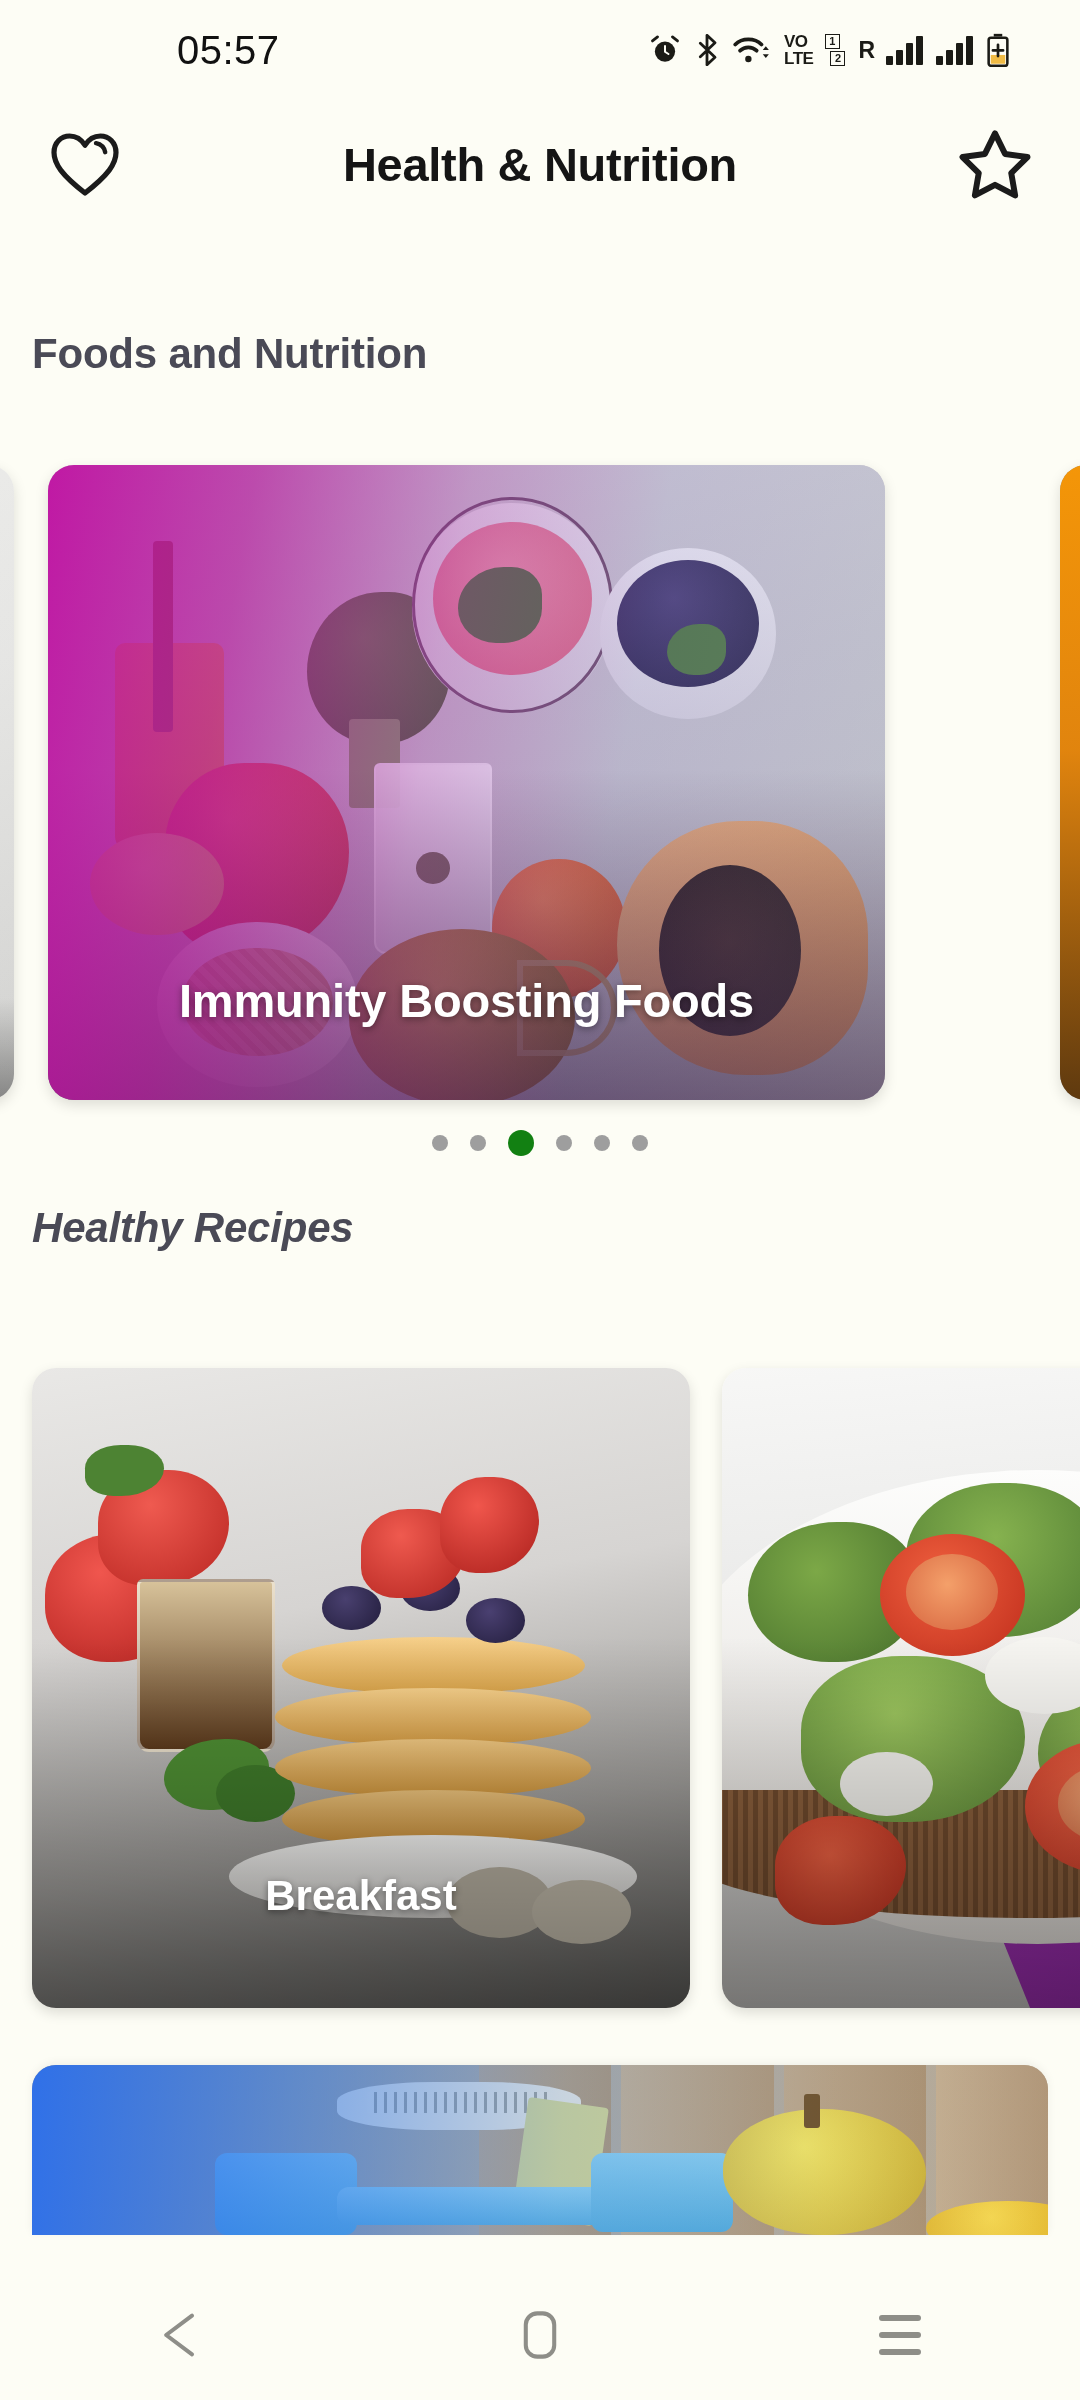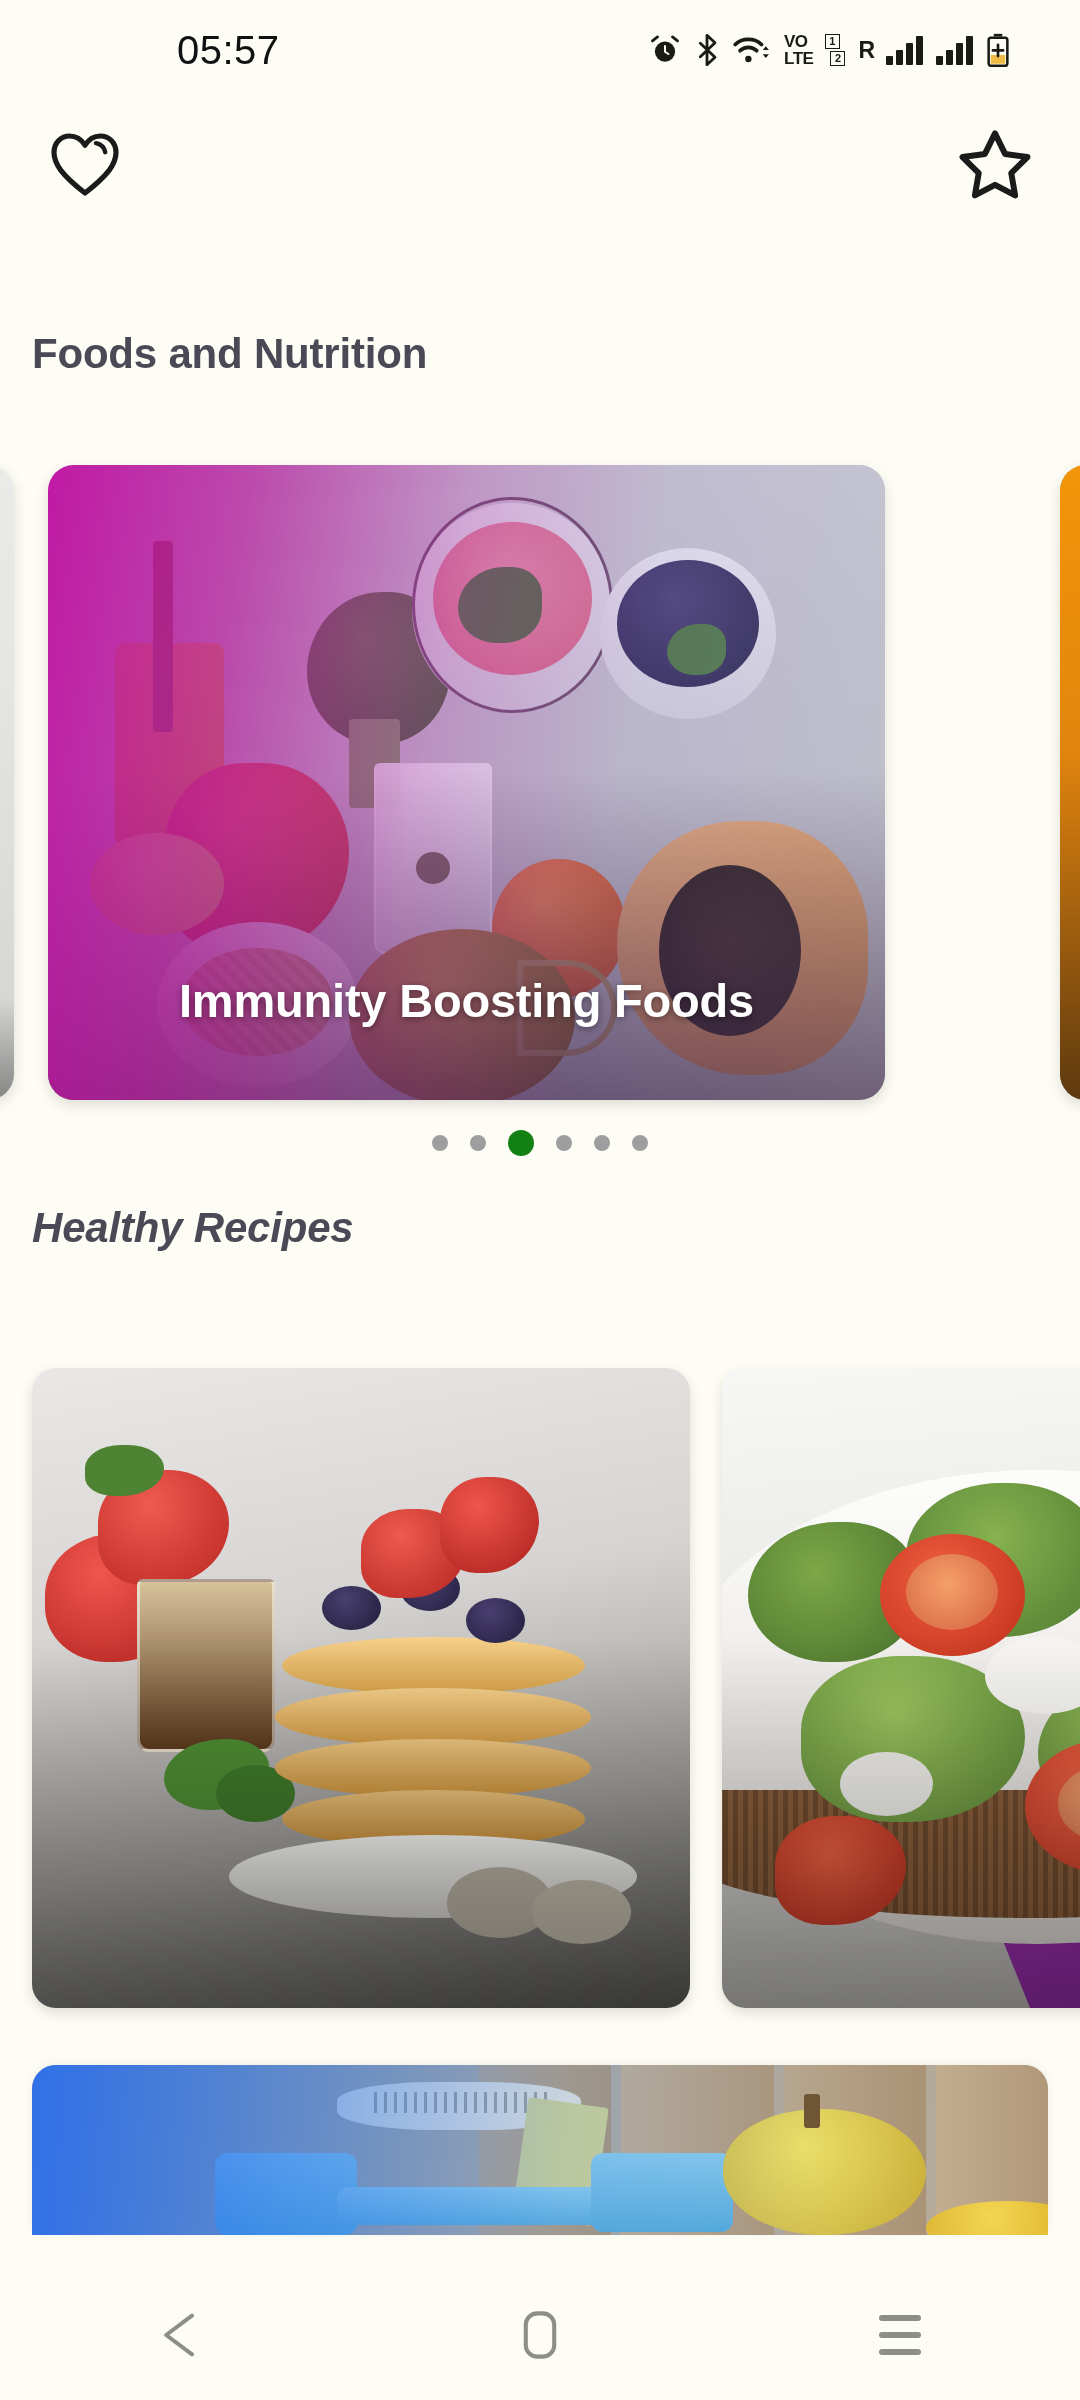--- a/index.html
+++ b/index.html
@@ -248,20 +248,21 @@
 
   <div class="app-header">
     <div class="hdr-icon-btn hdr-left">
       <svg width="72" height="68" viewBox="0 0 36 34">
         <path d="M18 31.5 C6.5 22.5 2.5 17 2.5 11.3 C2.5 6.3 6.1 3 10.3 3 C13.5 3 16.3 4.9 18 7.6
                  C19.7 4.9 22.5 3 25.7 3 C29.9 3 33.5 6.3 33.5 11.3 C33.5 17 29.5 22.5 18 31.5 Z" fill="none" stroke="#1b1b1b" stroke-width="2.6" stroke-linejoin="round"></path>
         <path d="M23.5 6.6 C26 7.1 27.6 8.6 28.1 11.1" fill="none" stroke="#1b1b1b" stroke-width="2.2" stroke-linecap="round"></path>
       </svg>
     </div>
 
+    <div class="app-title">Health &amp; Nutrition</div>
 
     <div class="hdr-icon-btn hdr-right">
       <svg width="74" height="72" viewBox="0 0 36 35">
         <path d="M18 2.6 L22.9 12.6 L33.8 14.1 L25.9 21.9 L27.8 32.8 L18 27.6 L8.2 32.8
                  L10.1 21.9 L2.2 14.1 L13.1 12.6 Z" fill="none" stroke="#1b1b1b" stroke-width="2.9" stroke-linejoin="round"></path>
       </svg>
     </div>
   </div>
 
   <div class="section-title" id="sec-food">Foods and Nutrition</div>
@@ -364,20 +365,21 @@
         <div class="blob" style="left:44%;top:34%;width:9%;height:7%;background:radial-gradient(circle at 40% 30%,#49406f,#221d3c);"></div>
         <div class="blob" style="left:56%;top:31%;width:9%;height:7%;background:radial-gradient(circle at 40% 30%,#4b4173,#231e3e);"></div>
         <div class="blob" style="left:66%;top:36%;width:9%;height:7%;background:radial-gradient(circle at 40% 30%,#4a4071,#221d3c);"></div>
         <div class="blob" style="left:50%;top:22%;width:16%;height:14%;background:radial-gradient(circle at 38% 30%,#ef5a4f,#b3241f);border-radius:50% 50% 62% 38%;"></div>
         <div class="blob" style="left:62%;top:17%;width:15%;height:15%;background:radial-gradient(circle at 38% 30%,#f0564c,#ac201c);border-radius:50% 50% 60% 40%;"></div>
 
         <div class="blob" style="left:63%;top:78%;width:16%;height:11%;background:#b9b2a3;border-radius:50%;"></div>
         <div class="blob" style="left:76%;top:80%;width:15%;height:10%;background:#c2bbab;border-radius:50%;"></div>
       </div>
       <div class="rc-shade"></div>
+      <div class="rc-caption">Breakfast</div>
     </div>
 
     <div class="rcard rcard-2">
       <div class="cs-img" style="background:linear-gradient(175deg,#f7f7f6 0%,#ececeb 30%,#d9d8d6 55%,#b9b7b4 100%);">
 
         <div class="rrect" style="left:44%;top:55%;width:80%;height:60%;background:linear-gradient(135deg,#9d2fb0,#7b1f8e);transform:rotate(-22deg);"></div>
 
         <div class="rrect" style="left:-8%;top:16%;width:112%;height:74%;border-radius:50%;background:linear-gradient(180deg,#fdfdfc,#ddd9d4);"></div>
         <div class="rrect" style="left:-6%;top:66%;width:104%;height:20%;border-radius:0 0 50% 50%;background:repeating-linear-gradient(90deg,#6f4a2d,#6f4a2d 5px,#8a5f3c 5px,#8a5f3c 10px);"></div>
 

